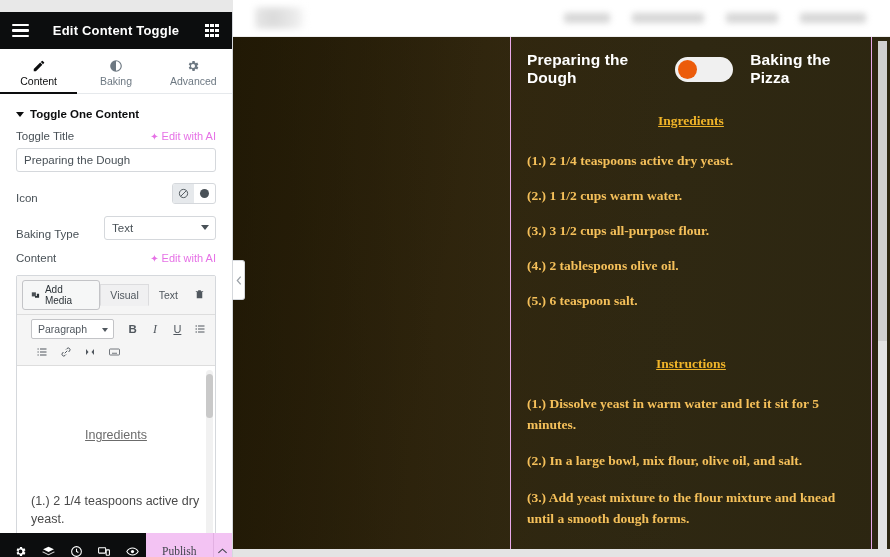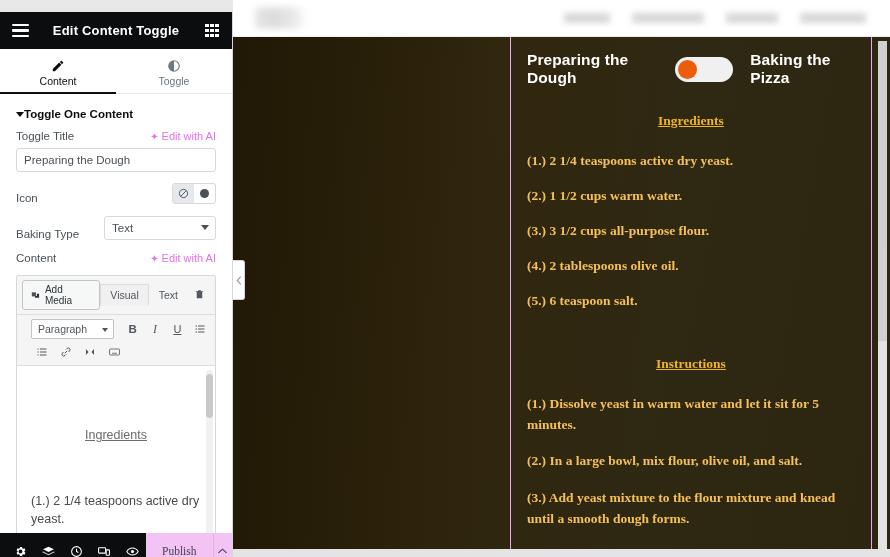--- a/index.html
+++ b/index.html
@@ -51,21 +51,21 @@
   .tab.active::after {
     content:""; position:absolute; left:0; right:0; bottom:-1px; height:2px; background:#0c0d0e;
   }
   .ico-svg { width: 14px; height: 14px; vertical-align: middle; }
 
   
   .panel-body { flex: 1 1 auto; overflow: hidden; position: relative; }
 
   .section-head {
     padding: 14px 18px 10px 16px; font-size: 11.5px; font-weight: bold; color: #0c0d0e;
-    display:flex; align-items:center; cursor:pointer;
+    display:flex; align-items:center; gap:6px; cursor:pointer;
   }
   .caret-d { width:0;height:0;border-left:4px solid transparent;border-right:4px solid transparent;border-top:5px solid #0c0d0e; }
 
   .field { padding: 0 16px; margin-bottom: 11px; }
   .field-row { display:flex; align-items:center; justify-content:space-between; margin-bottom:6px; }
   .field-label { font-size: 11.5px; color: #495157; }
   .ai-link { font-size: 11px; color: #e671e6; display:flex; align-items:center; gap:3px; cursor:pointer; white-space:nowrap; }
   .ai-star { font-size: 10px; color:#e671e6; }
 
   .text-input {
@@ -265,21 +265,29 @@
             </svg>
         </span>
         <span class="tab-lbl">Content</span>
       </div>
       <div class="tab">
         <span class="tab-ico">
           <svg class="ico-svg" viewBox="0 0 24 24" fill="currentColor">
               <path d="M12 2a10 10 0 100 20 10 10 0 000-20zm0 18V4a8 8 0 010 16z"></path>
             </svg>
         </span>
-        <span class="tab-lbl">Toggle</span>
+        <span class="tab-lbl">Baking</span>
+      </div>
+      <div class="tab">
+        <span class="tab-ico">
+          <svg class="ico-svg" viewBox="0 0 24 24" fill="currentColor">
+              <path d="M19.14 12.94a7.07 7.07 0 000-1.88l2.03-1.58-1.92-3.32-2.39.96a7.3 7.3 0 00-1.63-.94l-.36-2.54h-3.84l-.36 2.54c-.58.23-1.13.54-1.63.94l-2.39-.96L4.7 9.48l2.03 1.58a7.07 7.07 0 000 1.88L4.7 14.52l1.92 3.32 2.39-.96c.5.4 1.05.71 1.63.94l.36 2.54h3.84l.36-2.54c.58-.23 1.13-.54 1.63-.94l2.39.96 1.92-3.32-2.03-1.58zM12 15.5A3.5 3.5 0 1112 8.5a3.5 3.5 0 010 7z"></path>
+            </svg>
+        </span>
+        <span class="tab-lbl">Advanced</span>
       </div>
     </div>
 
     <div class="panel-body">
 
       <div class="section-head">
         <span class="caret-d"></span>
         <span>Toggle One Content</span>
       </div>
 

